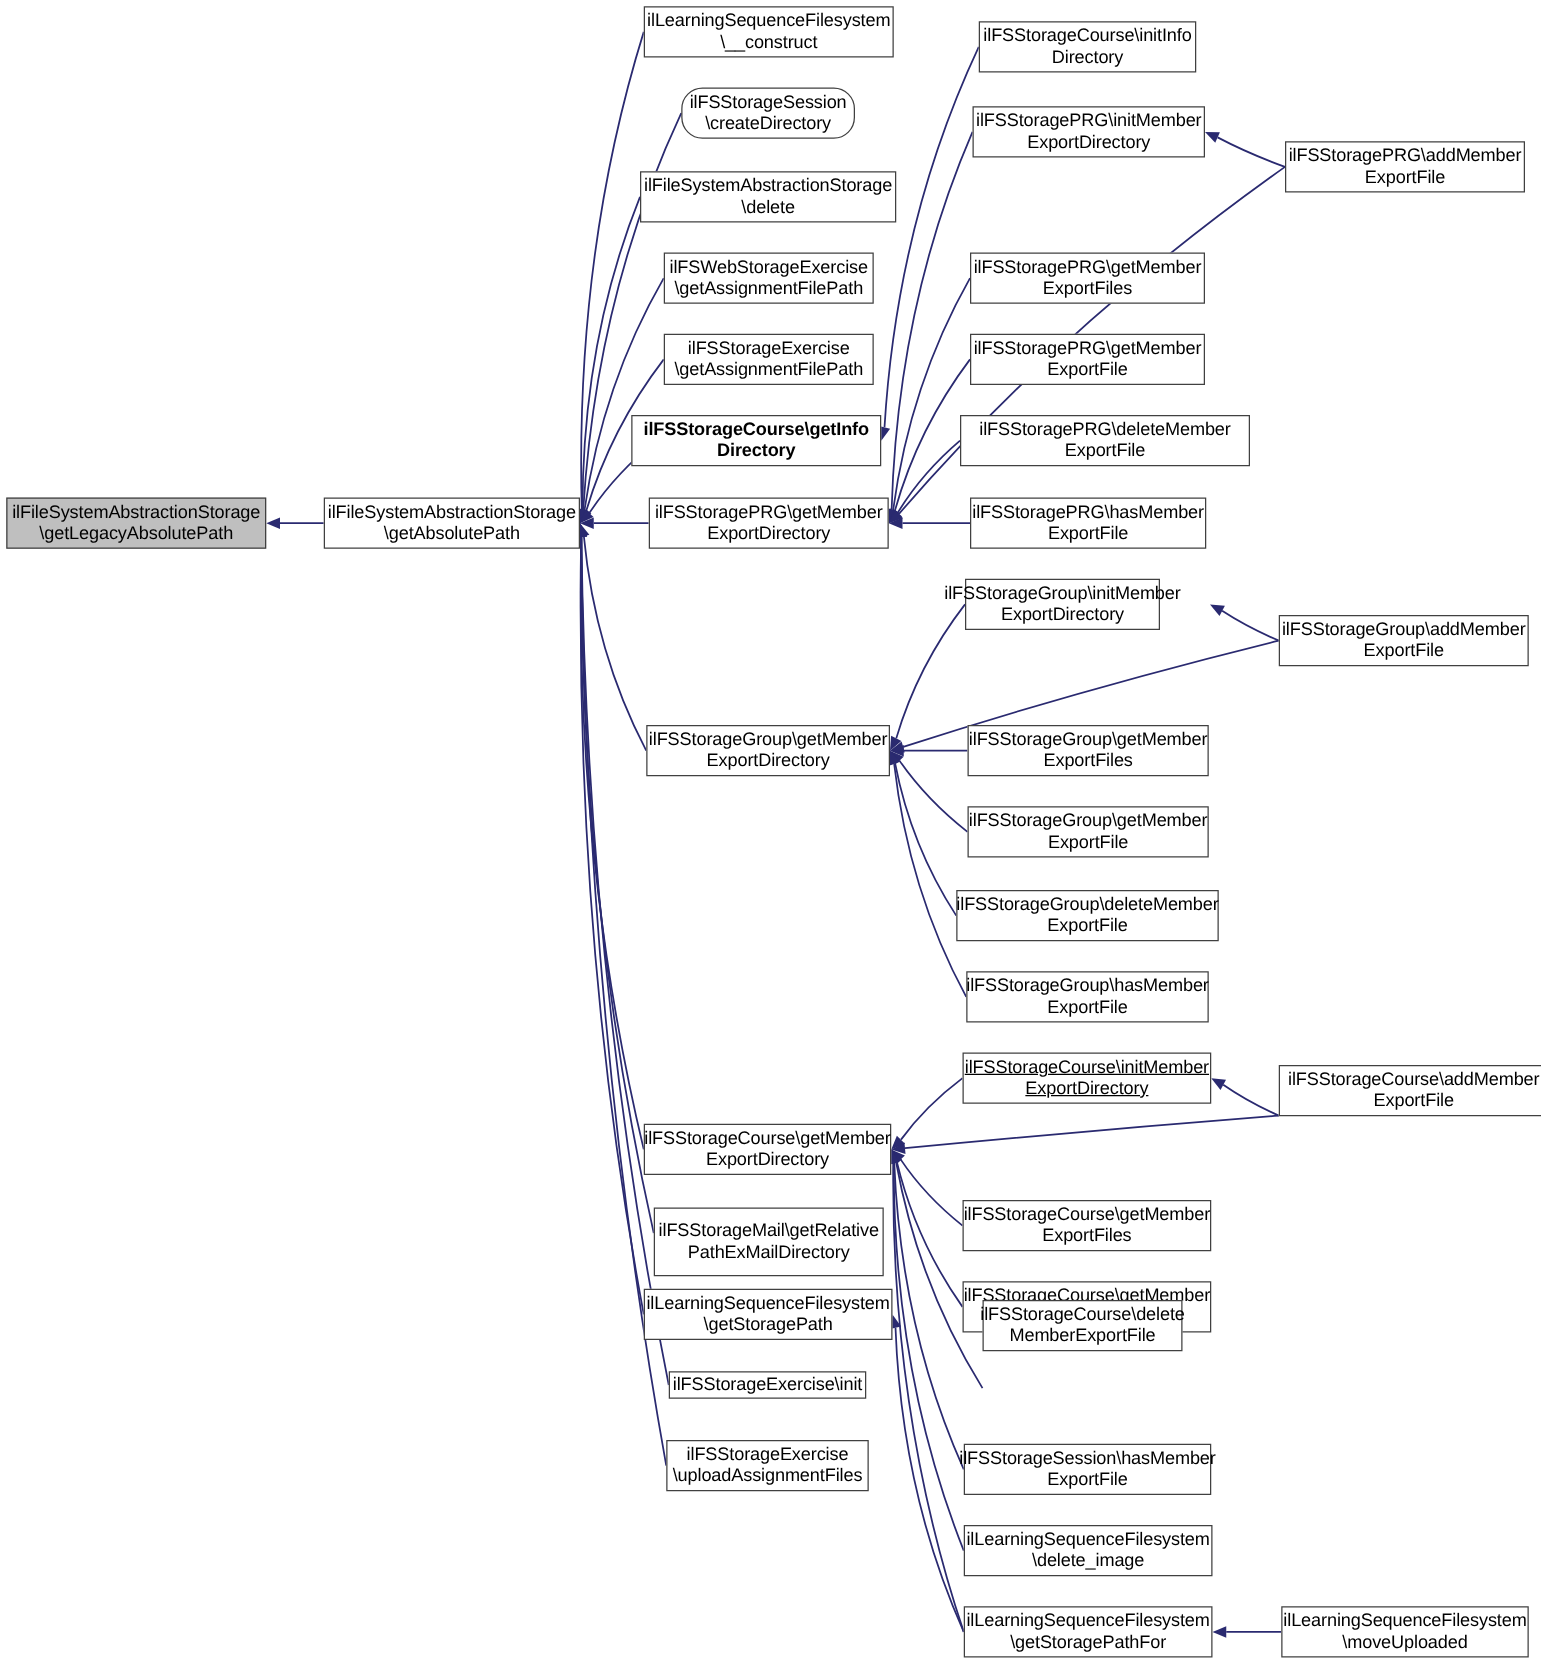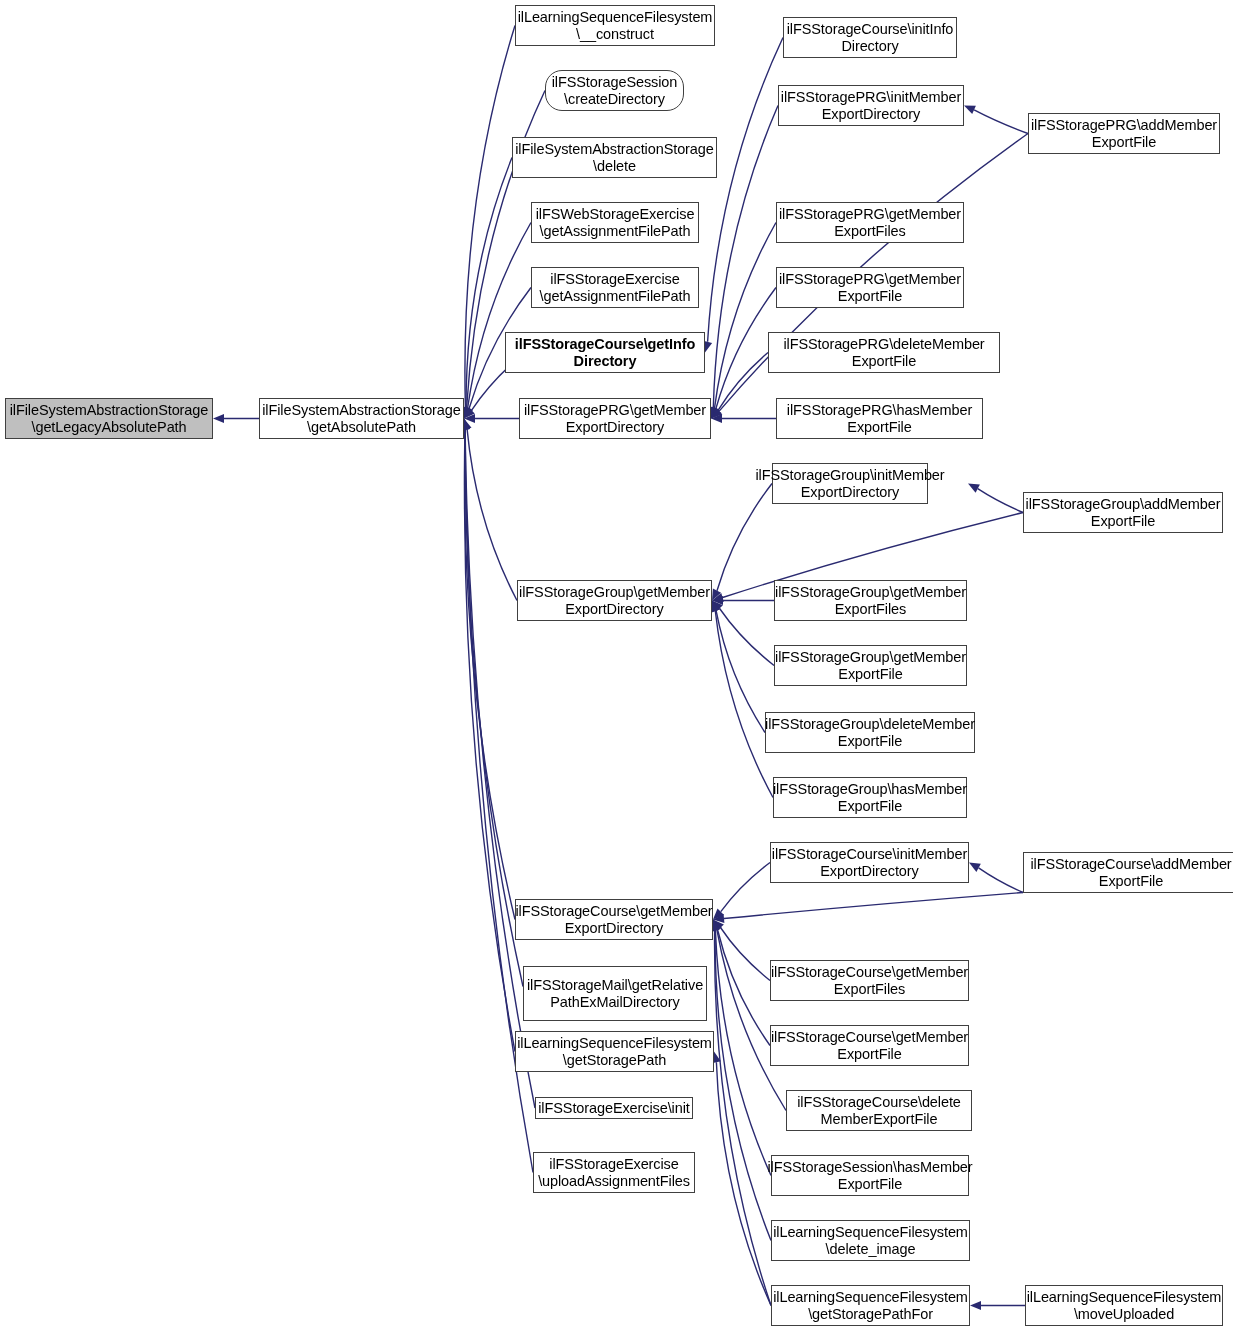--- a/index.html
+++ b/index.html
@@ -253,43 +253,43 @@
       <div class="node" style="left: 783px; top: 17px; width: 174px; height: 41px;">ilFSStorageCourse\initInfo
 Directory</div>
       <div class="node" style="left: 778px; top: 85px; width: 186px; height: 41px;">ilFSStoragePRG\initMember
 ExportDirectory</div>
       <div class="node" style="left: 776px; top: 202px; width: 188px; height: 41px;">ilFSStoragePRG\getMember
 ExportFiles</div>
       <div class="node" style="left: 776px; top: 267px; width: 188px; height: 41px;">ilFSStoragePRG\getMember
 ExportFile</div>
       <div class="node" style="left: 768px; top: 332px; width: 232px; height: 41px;">ilFSStoragePRG\deleteMember
 ExportFile</div>
-      <div class="node" style="left: 776px; top: 398px; width: 207px; height: 41px;">ilFSStoragePRG\hasMember
+      <div class="node" style="left: 776px; top: 398px; width: 189px; height: 41px;">ilFSStoragePRG\hasMember
 ExportFile</div>
       <div class="node" style="left: 1028px; top: 113px; width: 192px; height: 41px;">ilFSStoragePRG\addMember
 ExportFile</div>
       <div class="node" style="left: 772px; top: 463px; width: 156px; height: 41px;">ilFSStorageGroup\initMember
 ExportDirectory</div>
       <div class="node" style="left: 774px; top: 580px; width: 193px; height: 41px;">ilFSStorageGroup\getMember
 ExportFiles</div>
       <div class="node" style="left: 774px; top: 645px; width: 193px; height: 41px;">ilFSStorageGroup\getMember
 ExportFile</div>
       <div class="node" style="left: 765px; top: 712px; width: 210px; height: 41px;">ilFSStorageGroup\deleteMember
 ExportFile</div>
       <div class="node" style="left: 773px; top: 777px; width: 194px; height: 41px;">ilFSStorageGroup\hasMember
 ExportFile</div>
       <div class="node" style="left: 1023px; top: 492px; width: 200px; height: 41px;">ilFSStorageGroup\addMember
 ExportFile</div>
-      <div class="node" style="left: 770px; top: 842px; width: 199px; height: 41px;">ilFSStorageCourse\initMember
+      <div class="node" style="left: 770px; top: 842px; width: 199px; height: 41px; text-decoration: underline;">ilFSStorageCourse\initMember
 ExportDirectory</div>
       <div class="node" style="left: 770px; top: 960px; width: 199px; height: 41px;">ilFSStorageCourse\getMember
 ExportFiles</div>
       <div class="node" style="left: 770px; top: 1025px; width: 199px; height: 41px;">ilFSStorageCourse\getMember
 ExportFile</div>
-      <div class="node" style="left: 786px; top: 1090px; width: 186px; height: 41px;">ilFSStorageCourse\delete
+      <div class="node" style="left: 786px; top: 1040px; width: 160px; height: 41px;">ilFSStorageCourse\delete
 MemberExportFile</div>
       <div class="node" style="left: 771px; top: 1155px; width: 198px; height: 41px;">ilFSStorageSession\hasMember
 ExportFile</div>
       <div class="node" style="left: 1023px; top: 852px; width: 216px; height: 41px;">ilFSStorageCourse\addMember
 ExportFile</div>
       <div class="node" style="left: 771px; top: 1220px; width: 199px; height: 41px;">ilLearningSequenceFilesystem
 \delete_image</div>
       <div class="node" style="left: 771px; top: 1285px; width: 199px; height: 41px;">ilLearningSequenceFilesystem
 \getStoragePathFor</div>
       <div class="node" style="left: 1025px; top: 1285px; width: 198px; height: 41px;">ilLearningSequenceFilesystem

